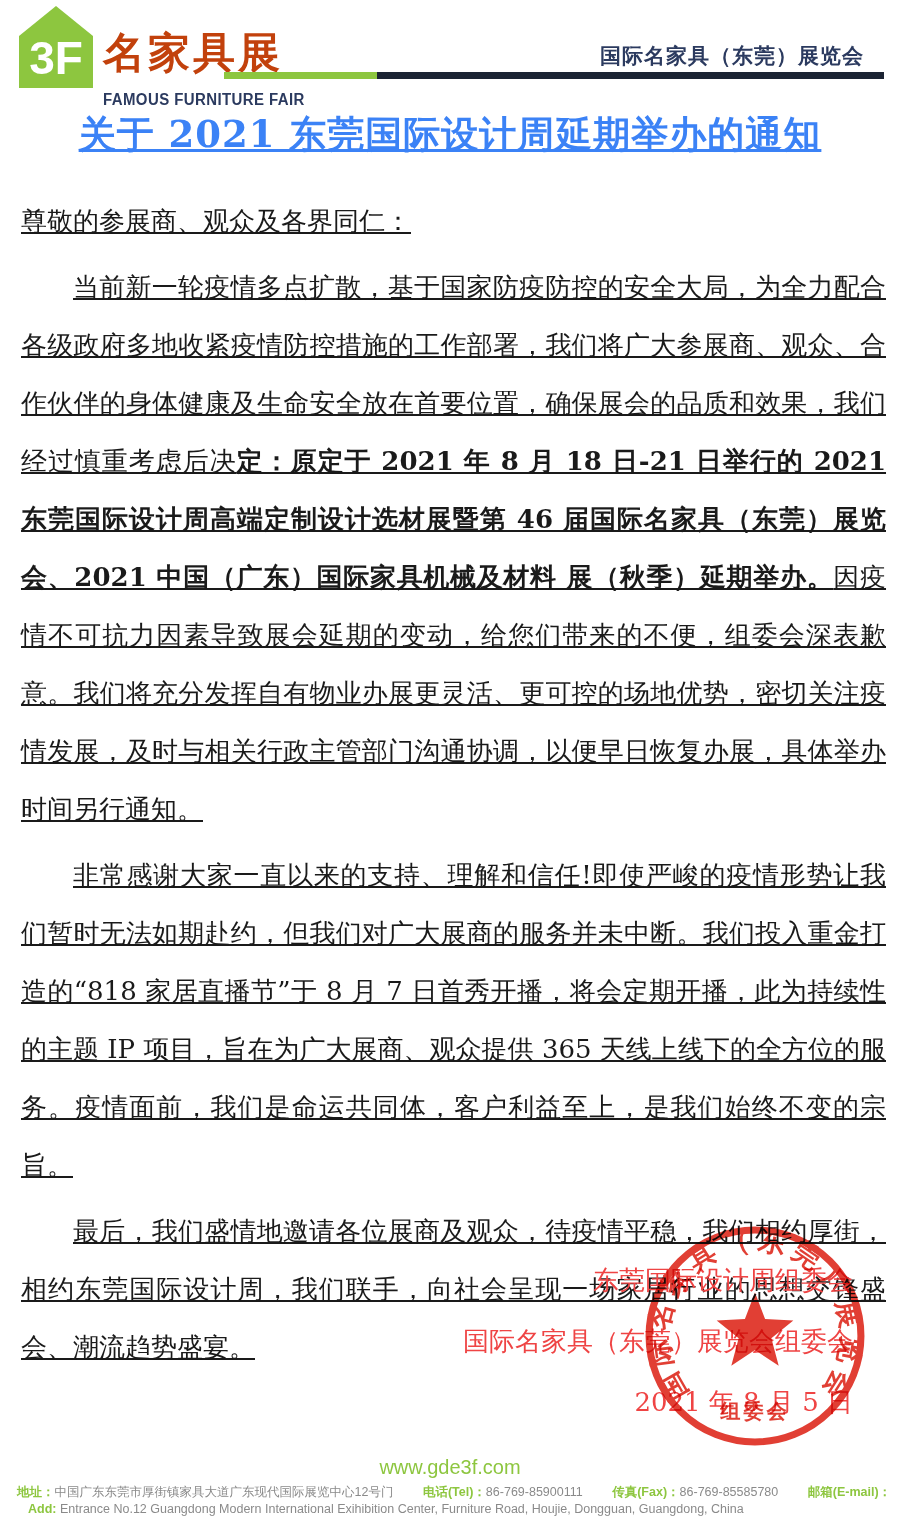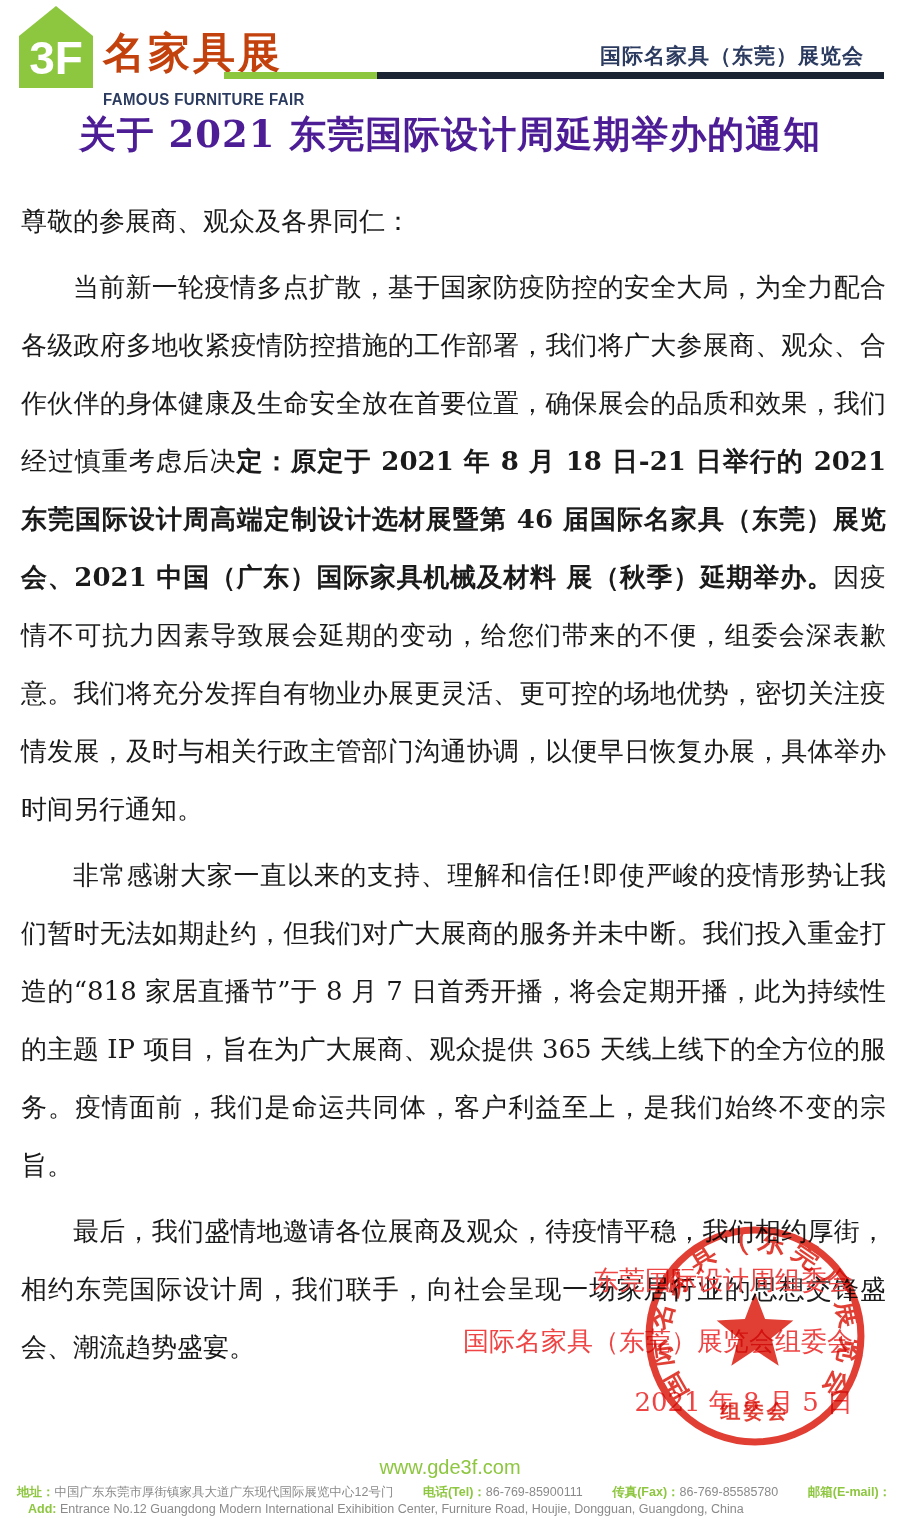--- a/index.html
+++ b/index.html
@@ -37,32 +37,34 @@
   .bar { position: absolute; top: 72px; left: 0; height: 7px; width: 100%; }
   .bar-green { position: absolute; left: 215px; width: 153px; height: 7px; background: #8dc63f; }
   .bar-dark  { position: absolute; left: 368px; width: 507px; height: 7px; background: #1b2433; }
 
   
   .title {
     margin-top: 8px;
     text-align: center;
     font-size: 37px;
     font-weight: bold;
-    color: #4c1d95;
+    color: #3b82f6;
     line-height: 52px;
     letter-spacing: 1px;
+    text-decoration: underline;
   }
 
   
   .body {
     margin-top: 32px;
     padding: 0 5px 0 12px;
     font-size: 26px;
     line-height: 58px;
     text-align: justify;
+    text-decoration: underline;
   }
   .salutation { text-indent: 0; }
   .para { text-indent: 2em; margin-top: 8px; }
   .para strong { font-weight: bold; }
 
   
   .sign {
     position: absolute;
     right: 38px;
     top: 1250px;

